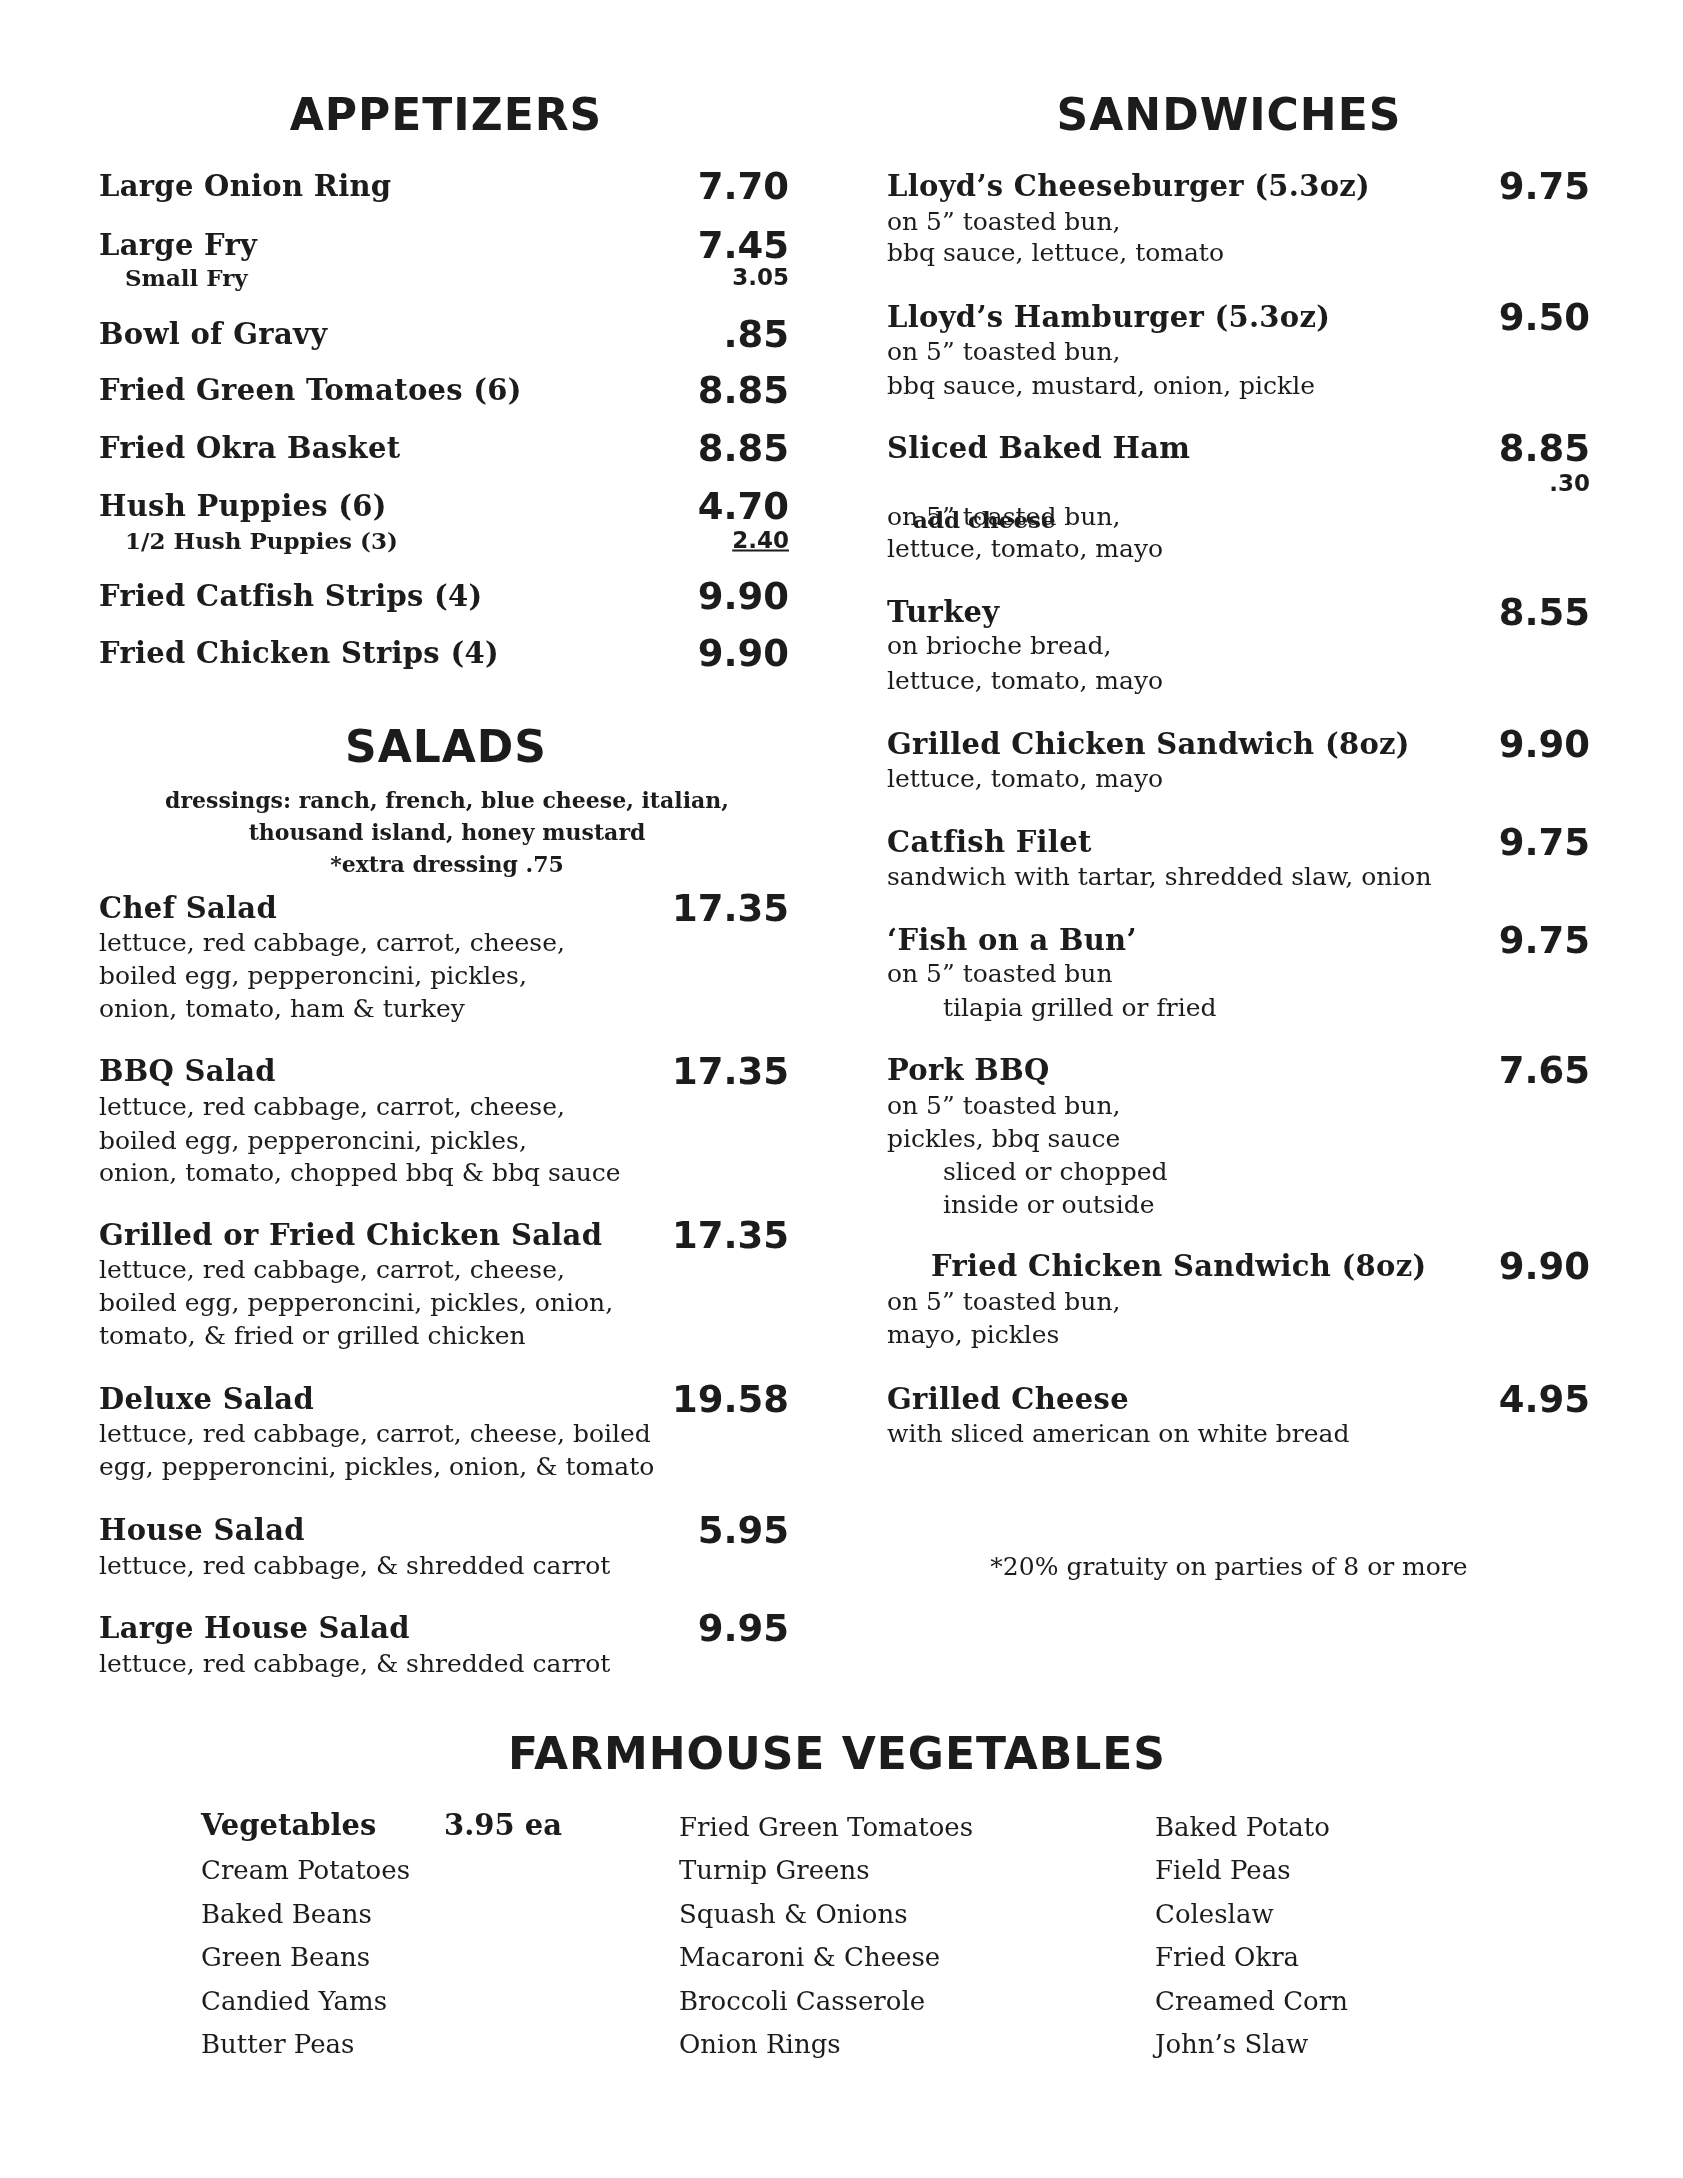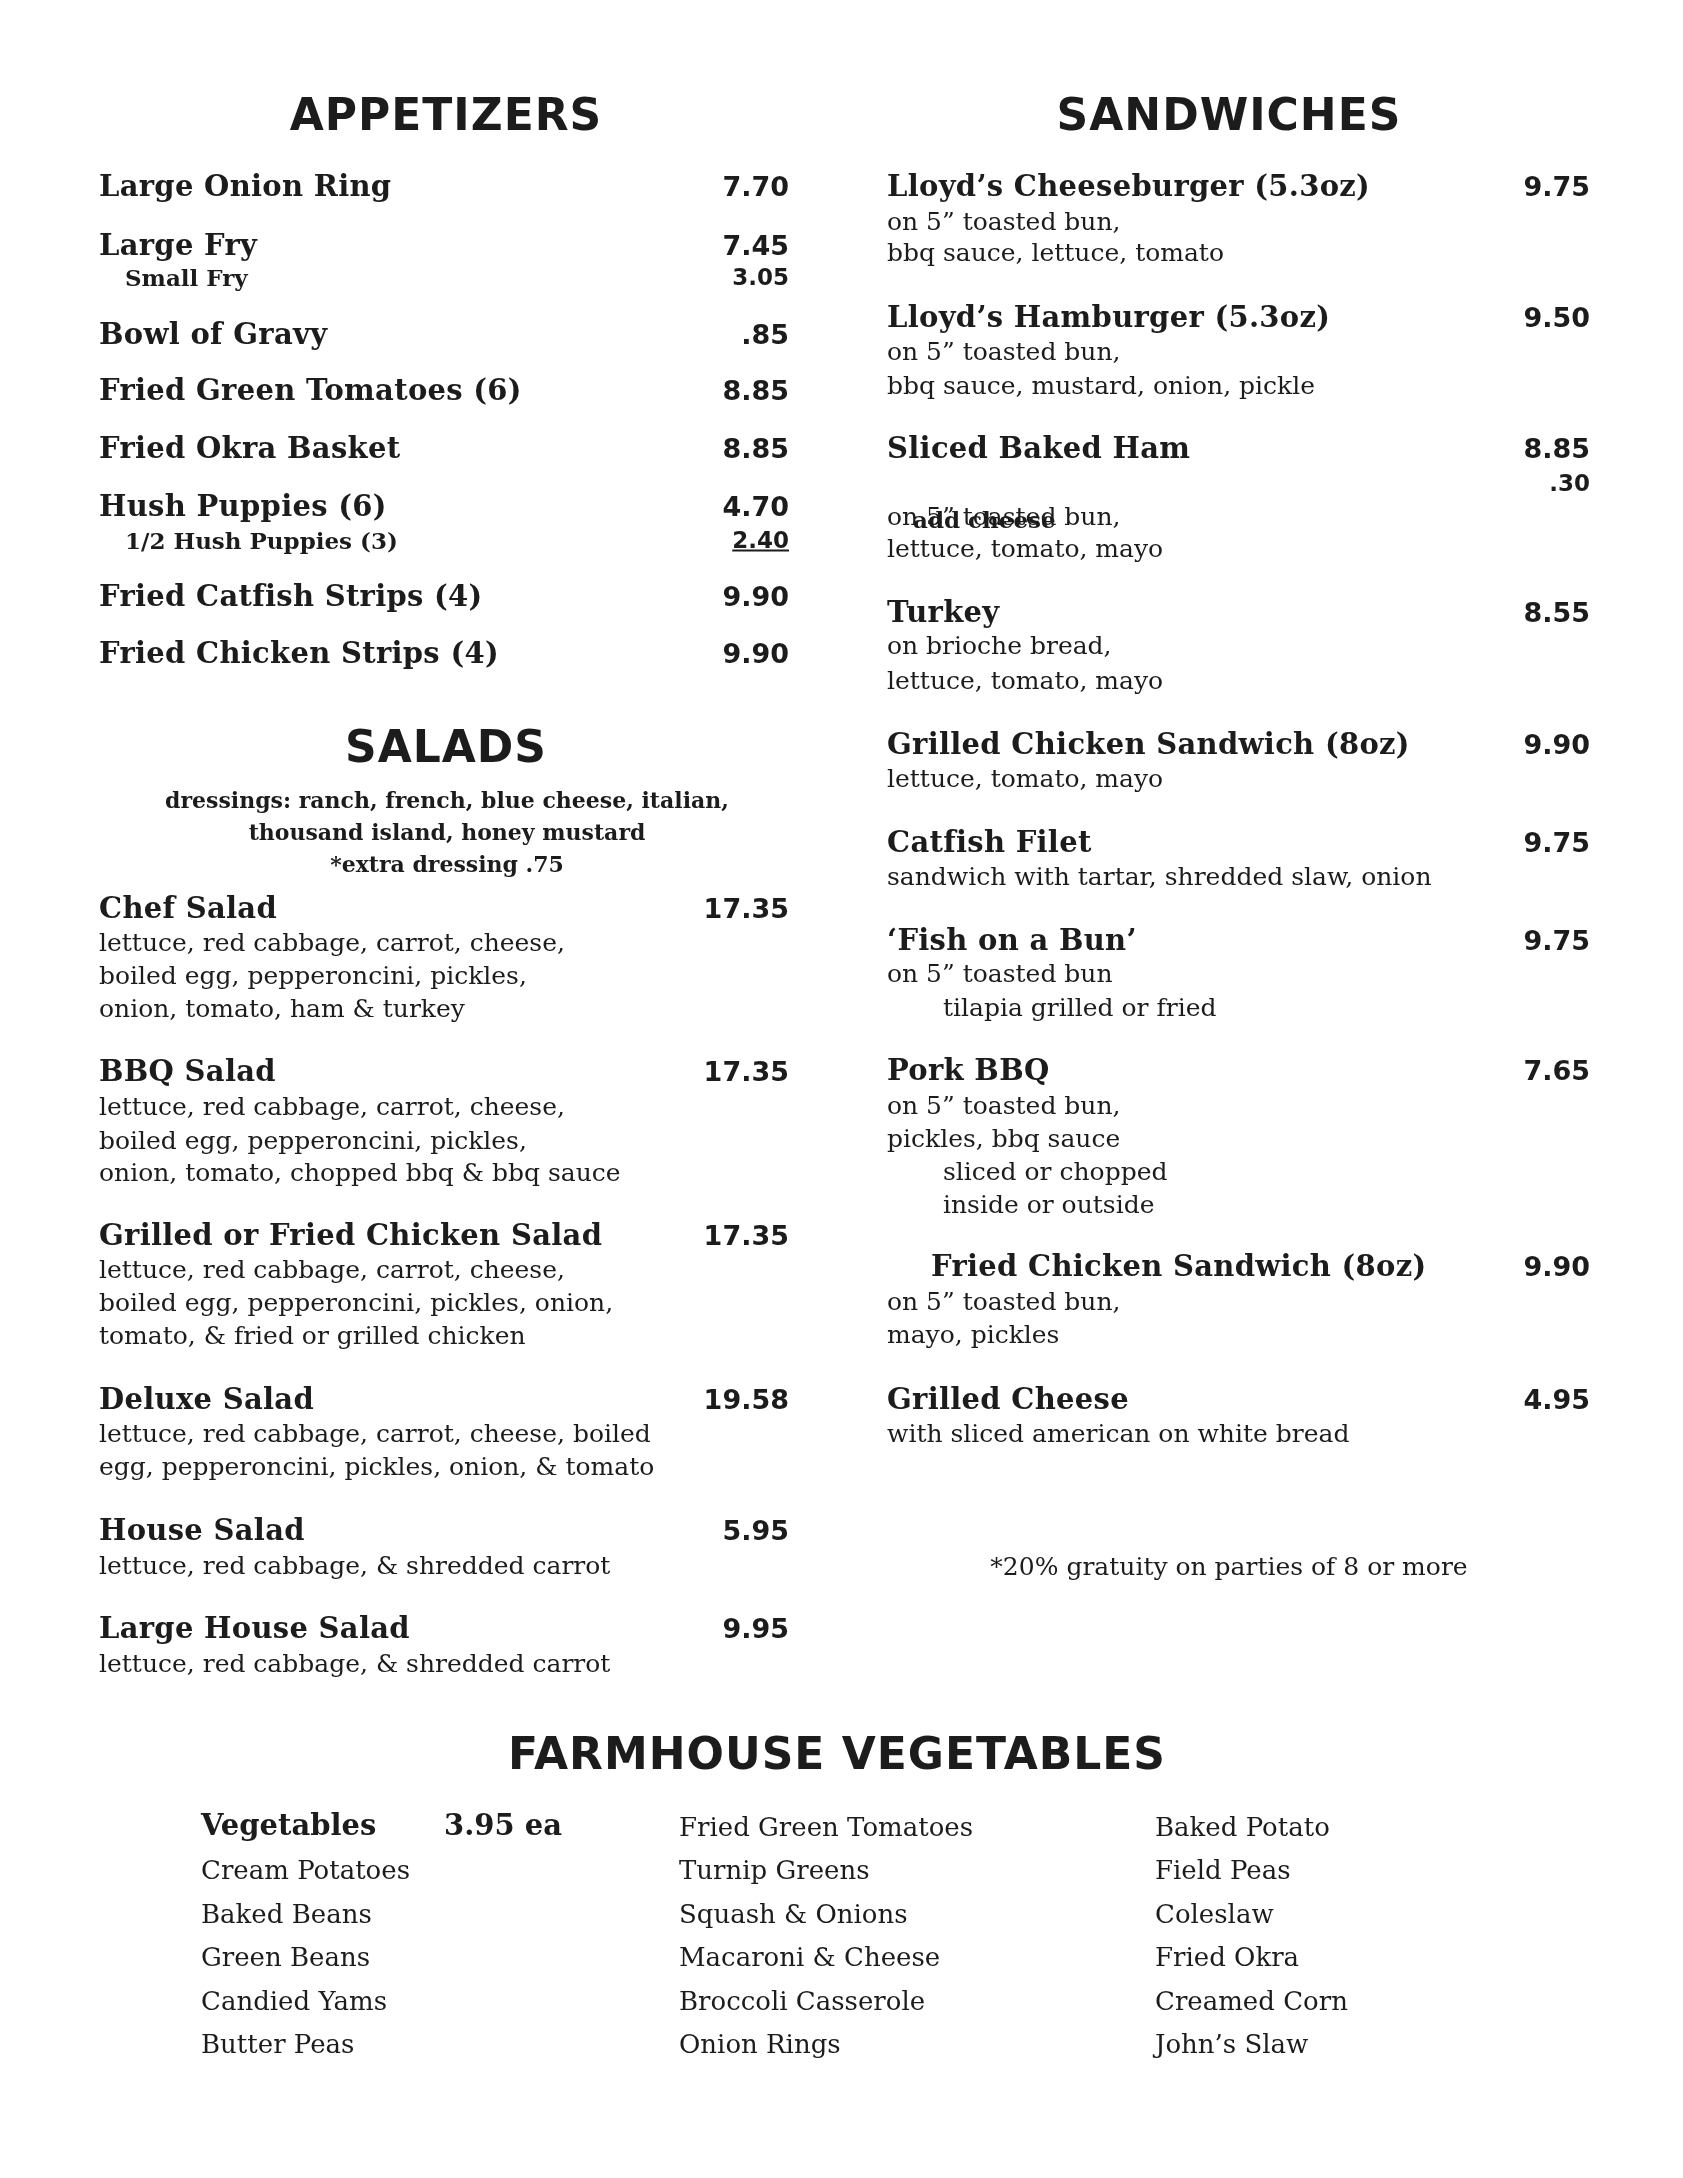--- a/index.html
+++ b/index.html
@@ -1,21 +1,21 @@
 <!DOCTYPE html>
 <html><head>
 <meta charset="utf-8">
 <style>
   html, body { margin:0; padding:0; background:#ffffff; }
   body { width:1683px; height:2178px; position:relative; overflow:hidden; color:#1c1c1c; }
   .abs { position:absolute; transform:translateY(-50%); white-space:nowrap; line-height:1; }
   .section-title { font-family:"DejaVu Sans", sans-serif; font-weight:bold; font-size:44px; letter-spacing:1px; text-align:center; transform:translate(-50%,-50%); }
   .item-name { font-family:"DejaVu Serif", serif; font-weight:bold; font-size:29px; letter-spacing:0.3px; }
   .sub-name { font-family:"DejaVu Serif", serif; font-weight:bold; font-size:23px; }
-  .price { font-family:"DejaVu Sans", sans-serif; font-weight:bold; font-size:27px; }
+  .price { font-family:"DejaVu Sans", sans-serif; font-weight:bold; font-size:37px; }
   .sub-price { font-family:"DejaVu Sans", sans-serif; font-weight:bold; font-size:23px; text-align:right; }
   .desc { font-family:"DejaVu Serif", serif; font-size:25px; font-weight:normal; }
   .dress { font-family:"DejaVu Serif", serif; font-weight:bold; font-size:22px; text-align:center; transform:translate(-50%,-50%); }
   .note { font-family:"DejaVu Serif", serif; font-size:25px; text-align:center; transform:translate(-50%,-50%); }
   .veg { font-family:"DejaVu Serif", serif; font-size:26px; }
   .veg-head { font-family:"DejaVu Serif", serif; font-weight:bold; font-size:29px; }
 </style>
 </head>
 <body>
 

